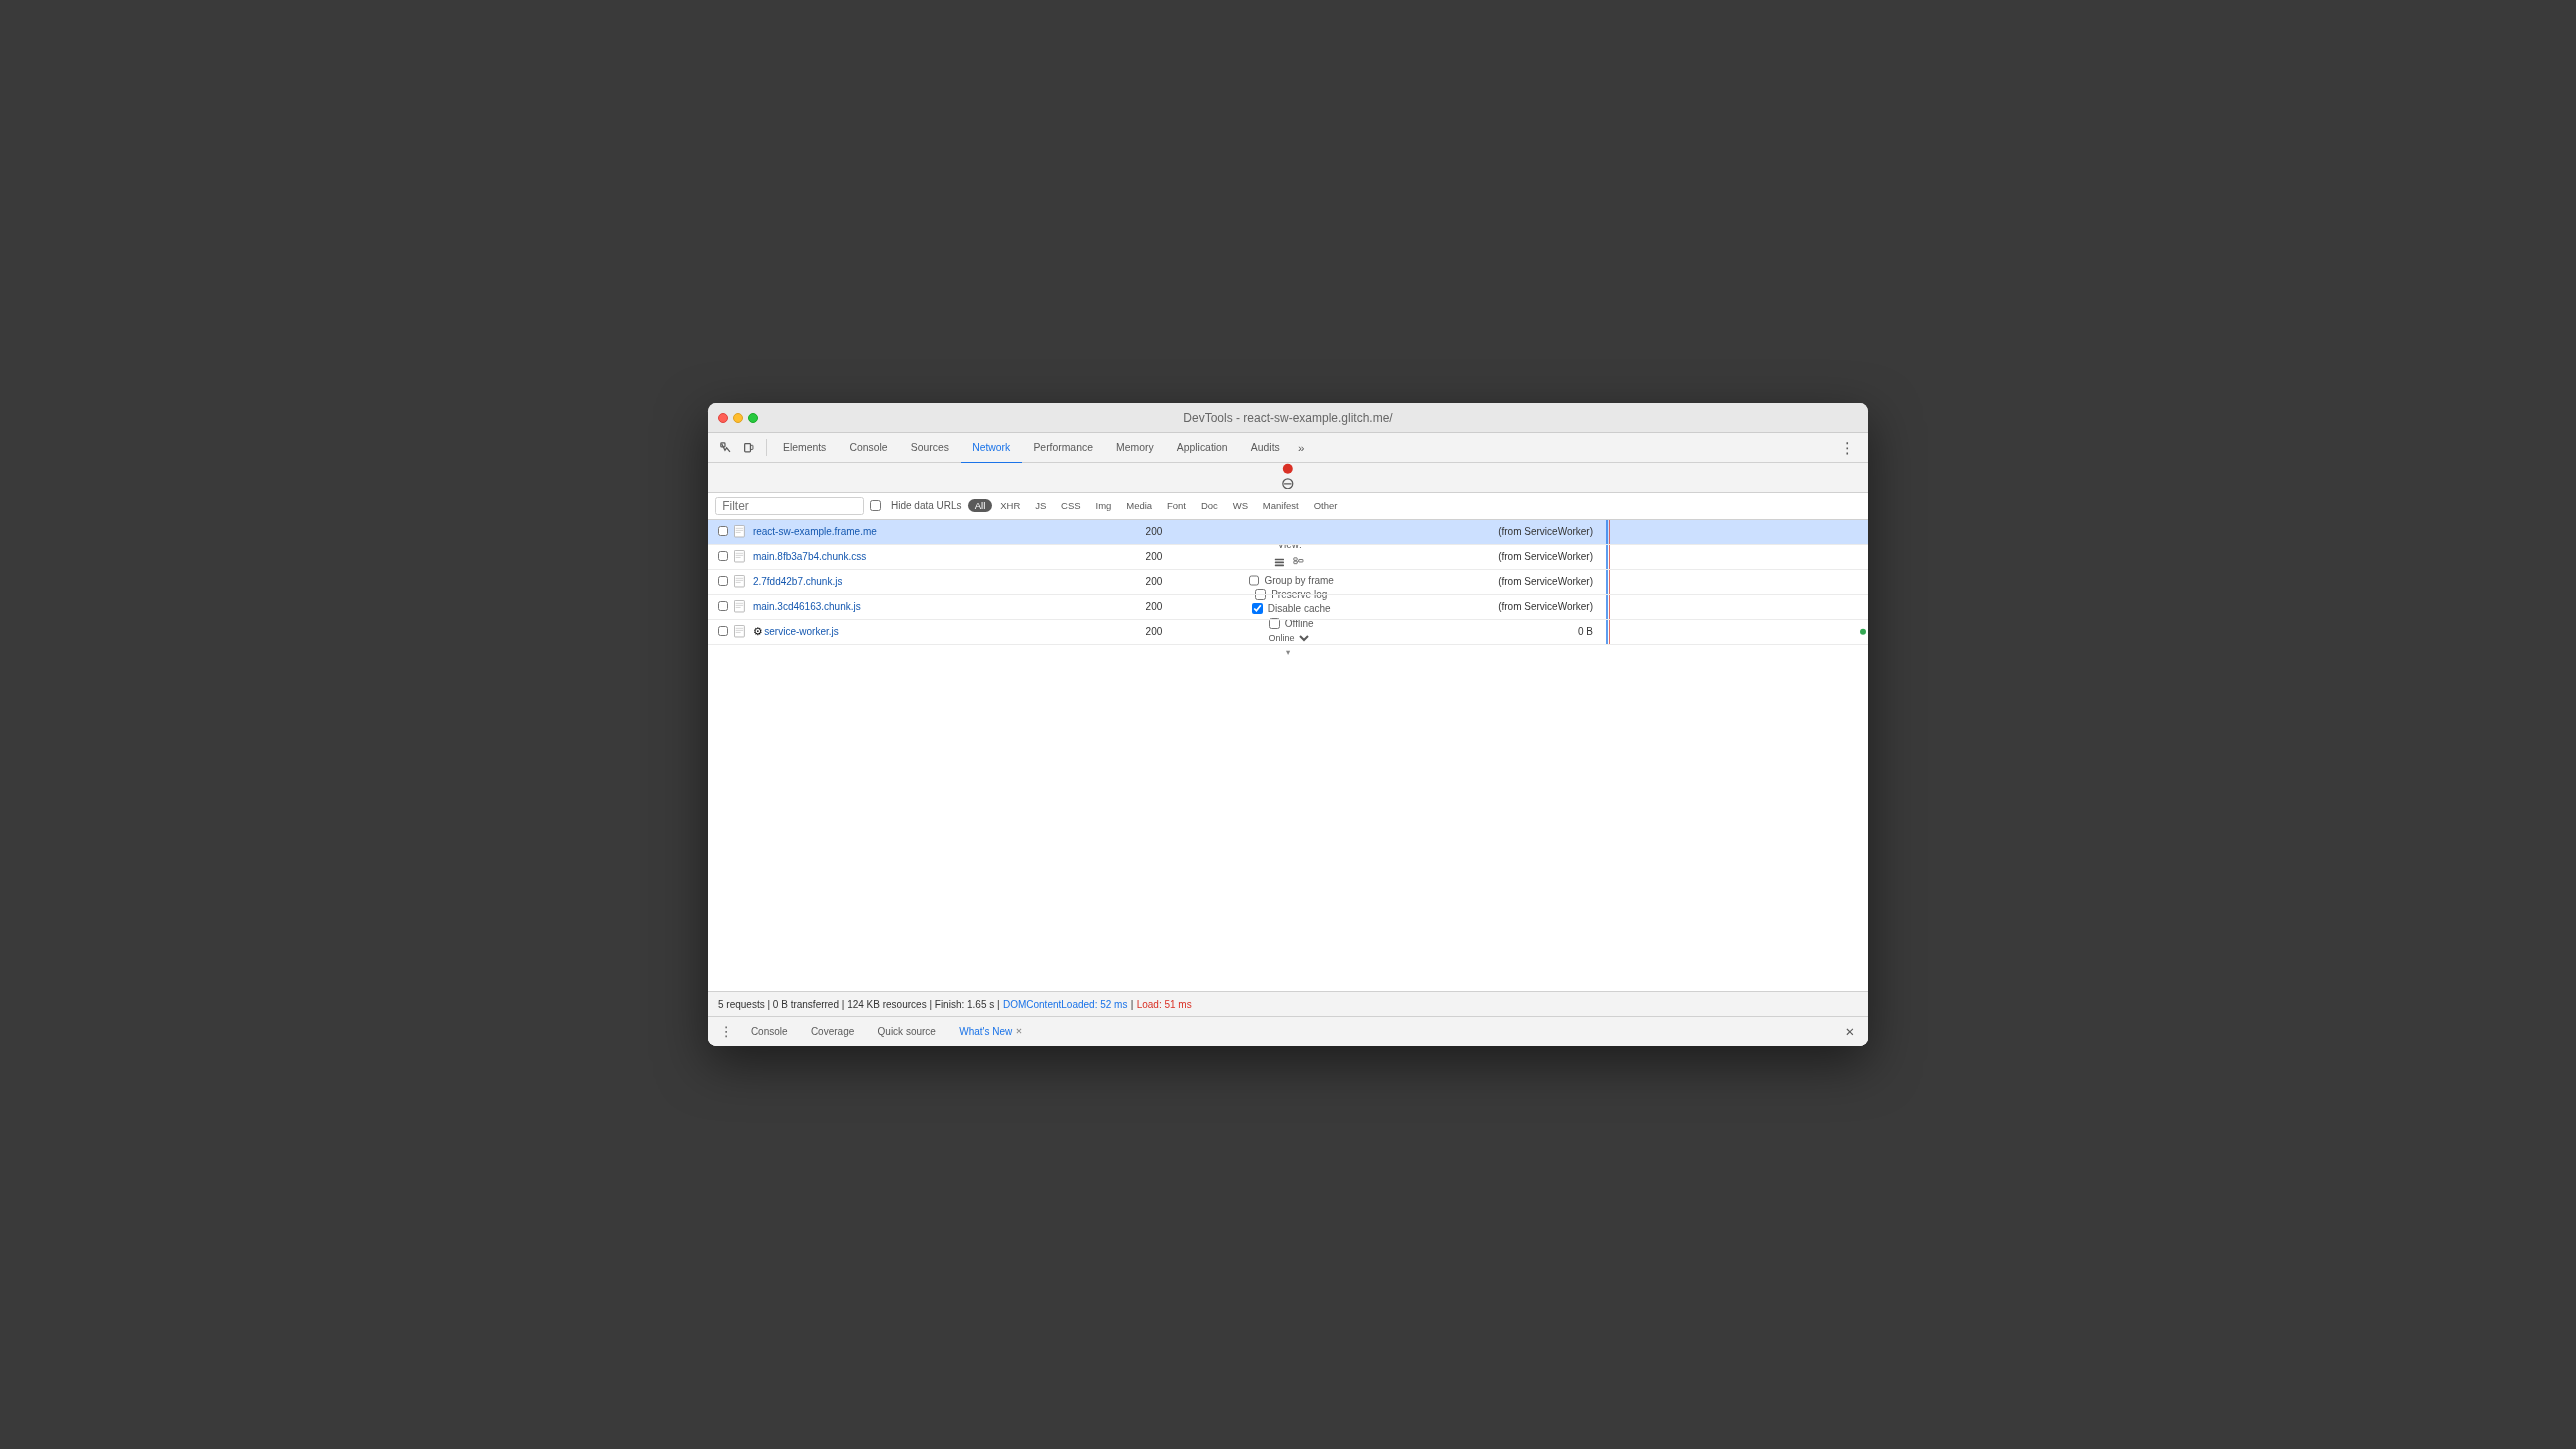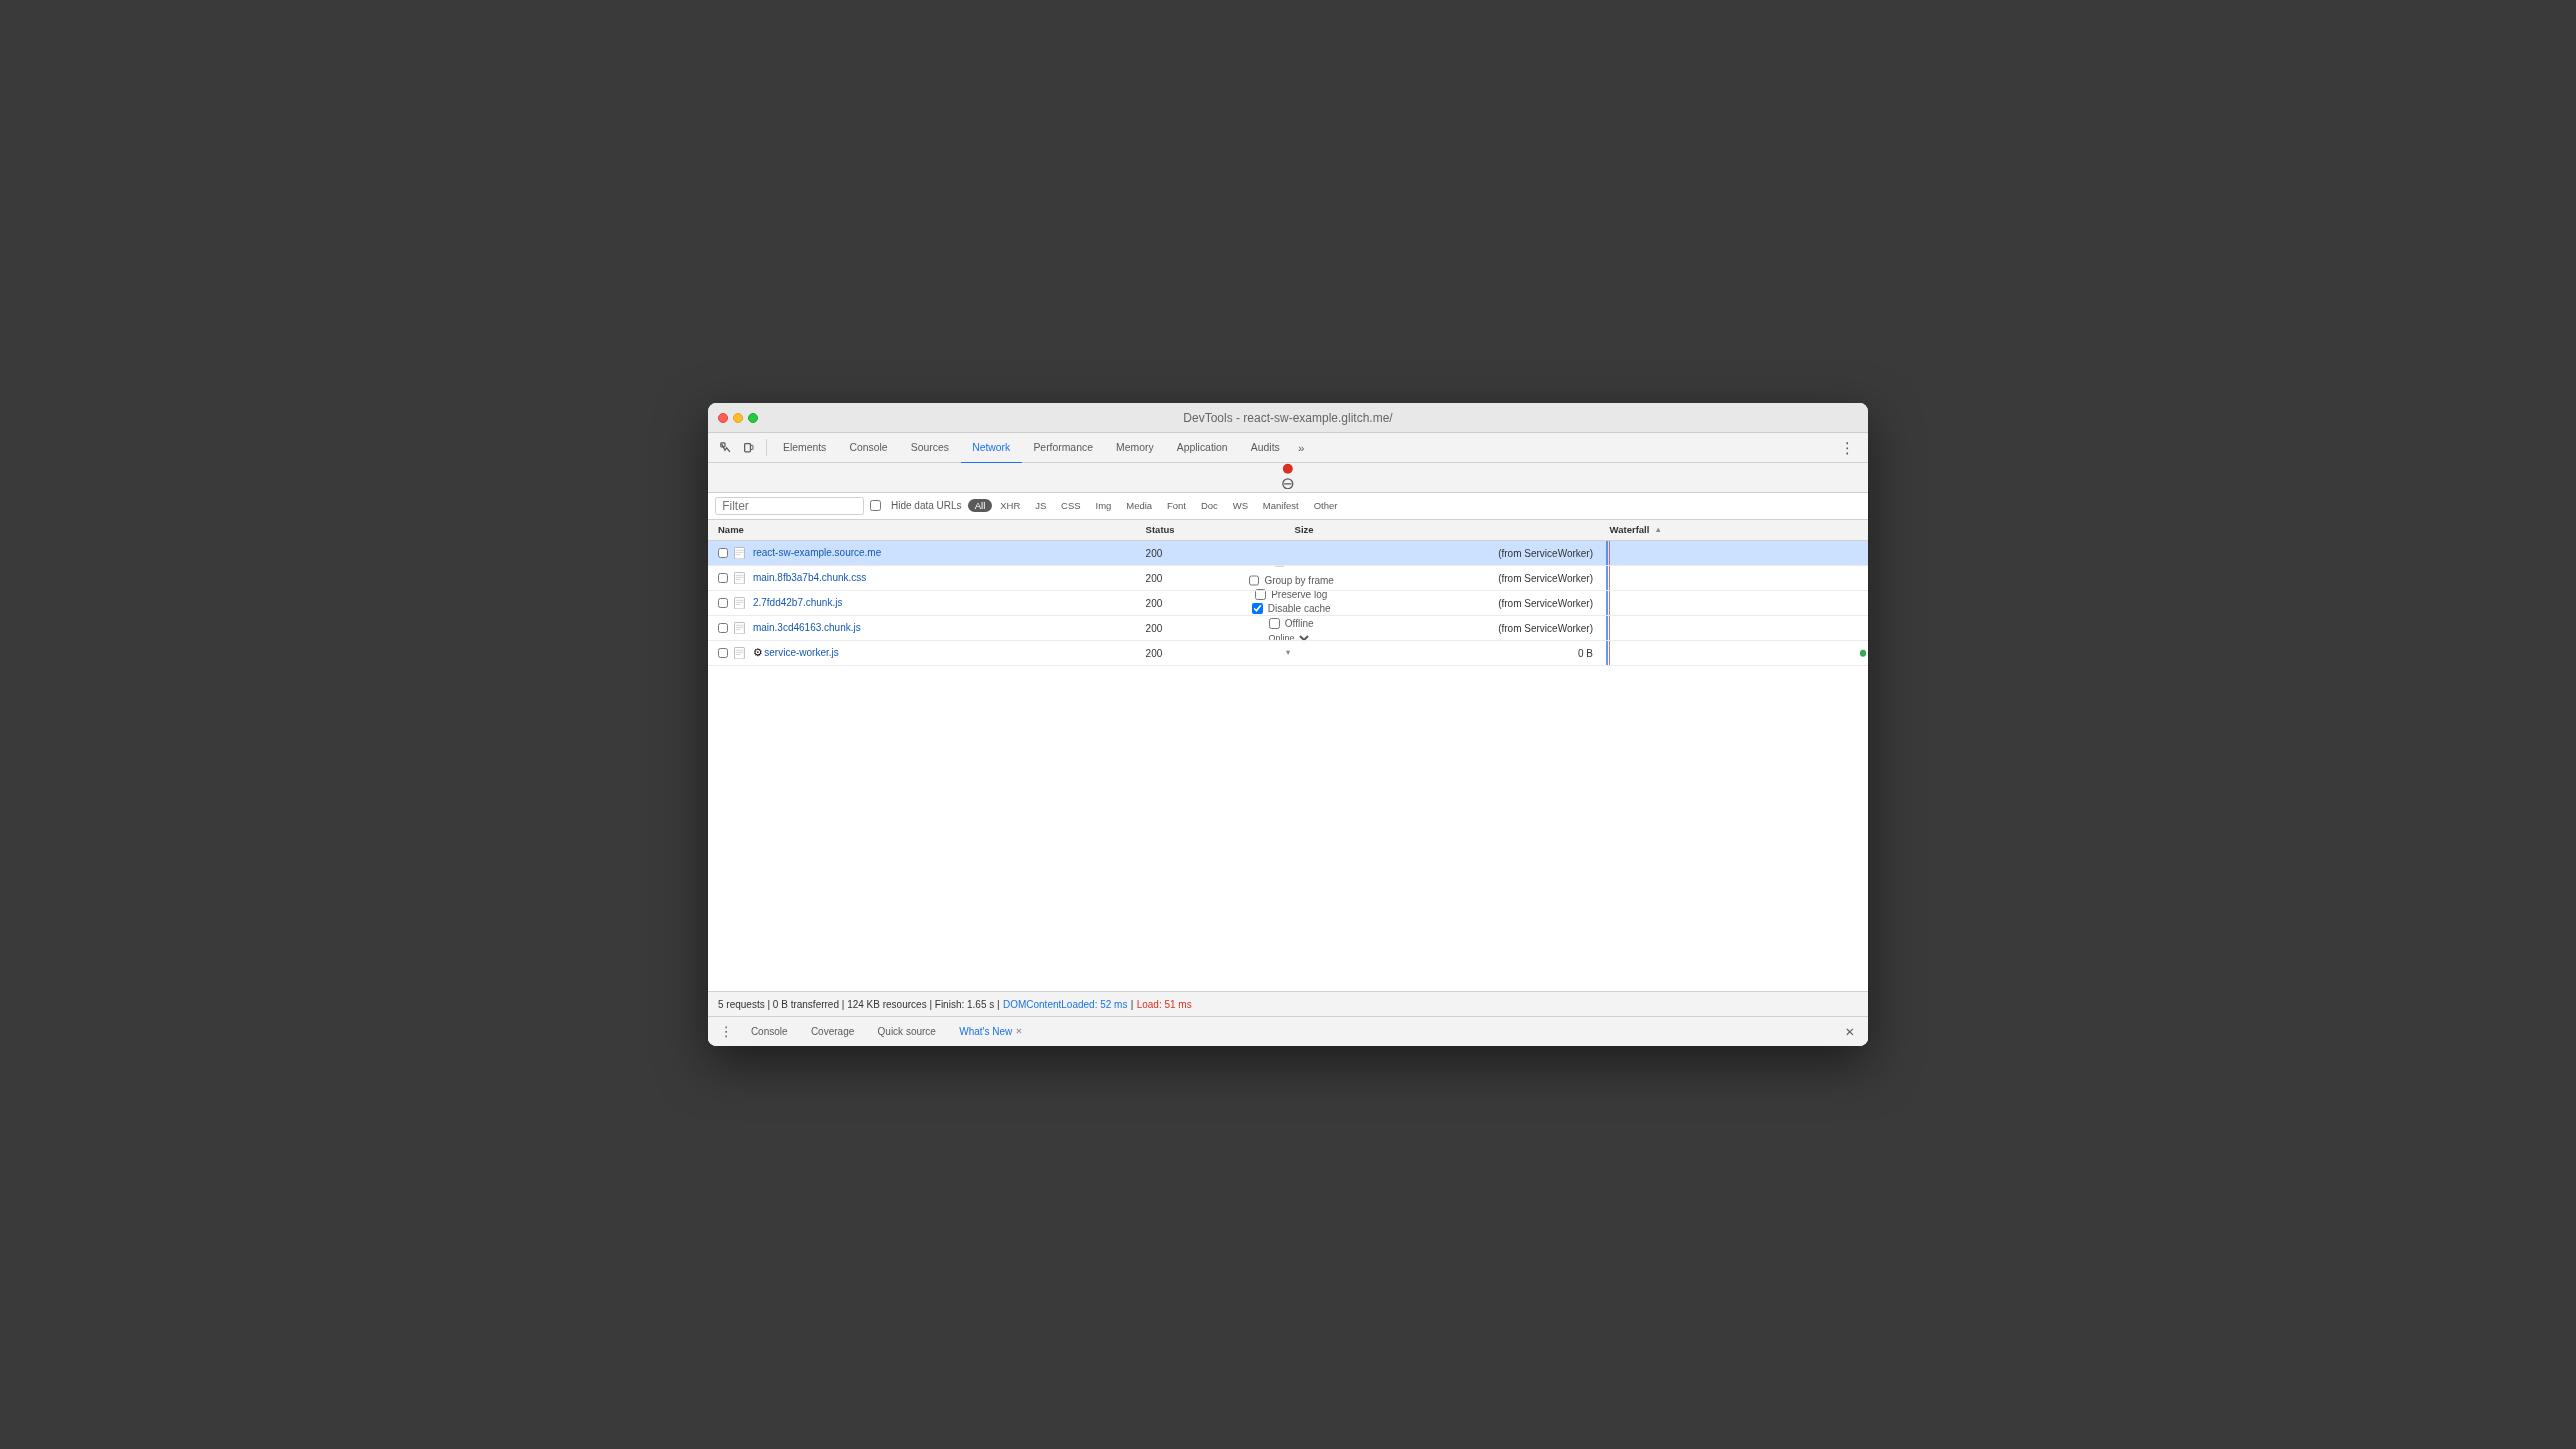--- a/index.html
+++ b/index.html
@@ -513,50 +513,35 @@
         <button class="filter-type-btn">Img</button>
         <button class="filter-type-btn">Media</button>
         <button class="filter-type-btn">Font</button>
         <button class="filter-type-btn">Doc</button>
         <button class="filter-type-btn">WS</button>
         <button class="filter-type-btn">Manifest</button>
         <button class="filter-type-btn">Other</button>
       </div>
     </div>
 
-    <div class="table-header">
-      <div class="col-name">
-        <span>Name</span>
-      </div>
-      <div class="col-status">
-        <span>Status</span>
-      </div>
-      <div class="col-size">
-        <span>Size</span>
-      </div>
-      <div class="col-waterfall">
-        <span>Waterfall</span>
-        <span class="sort-arrow">▲</span>
-      </div>
-    </div>
 
     <div class="table-body">
 
       <div class="table-row selected">
         <div class="col-name" style="display:flex;align-items:center;padding-left:10px;">
           <input type="checkbox" style="width: 10px; height: 10px; margin-right: 5px;">
           <span class="row-icon">
             <svg width="10.8" height="12.4" viewBox="0 0 13 15">
                 <rect x="0.5" y="0.5" width="12" height="14" rx="1" stroke="#aaa" stroke-width="1" fill="white"></rect>
                 <line x1="2" y1="4" x2="11" y2="4" stroke="#ccc" stroke-width="1"></line>
                 <line x1="2" y1="6.5" x2="11" y2="6.5" stroke="#ccc" stroke-width="1"></line>
                 <line x1="2" y1="9" x2="8" y2="9" stroke="#ccc" stroke-width="1"></line>
               </svg>
           </span>
-          <span class="row-name" style="margin-left:3.3px">react-sw-example.source.me</span>
+          <span class="row-name" style="margin-left:3.3px">react-sw-example.frame.me</span>
         </div>
         <div class="row-status">200</div>
         <div class="row-size">(from ServiceWorker)</div>
         <div class="row-waterfall">
           <div style="position:relative;width:100%;height:100%;display:flex;align-items:center;">
             <div style="position:absolute;left:3.3px;top:0;bottom:0;width:1.7px;background:#1a73e8;opacity:0.7;"></div>
             <div style="position:absolute;left:5.8px;top:0;bottom:0;width:1.7px;background:#d93025;opacity:0.7;"></div>
           </div>
         </div>
       </div>

